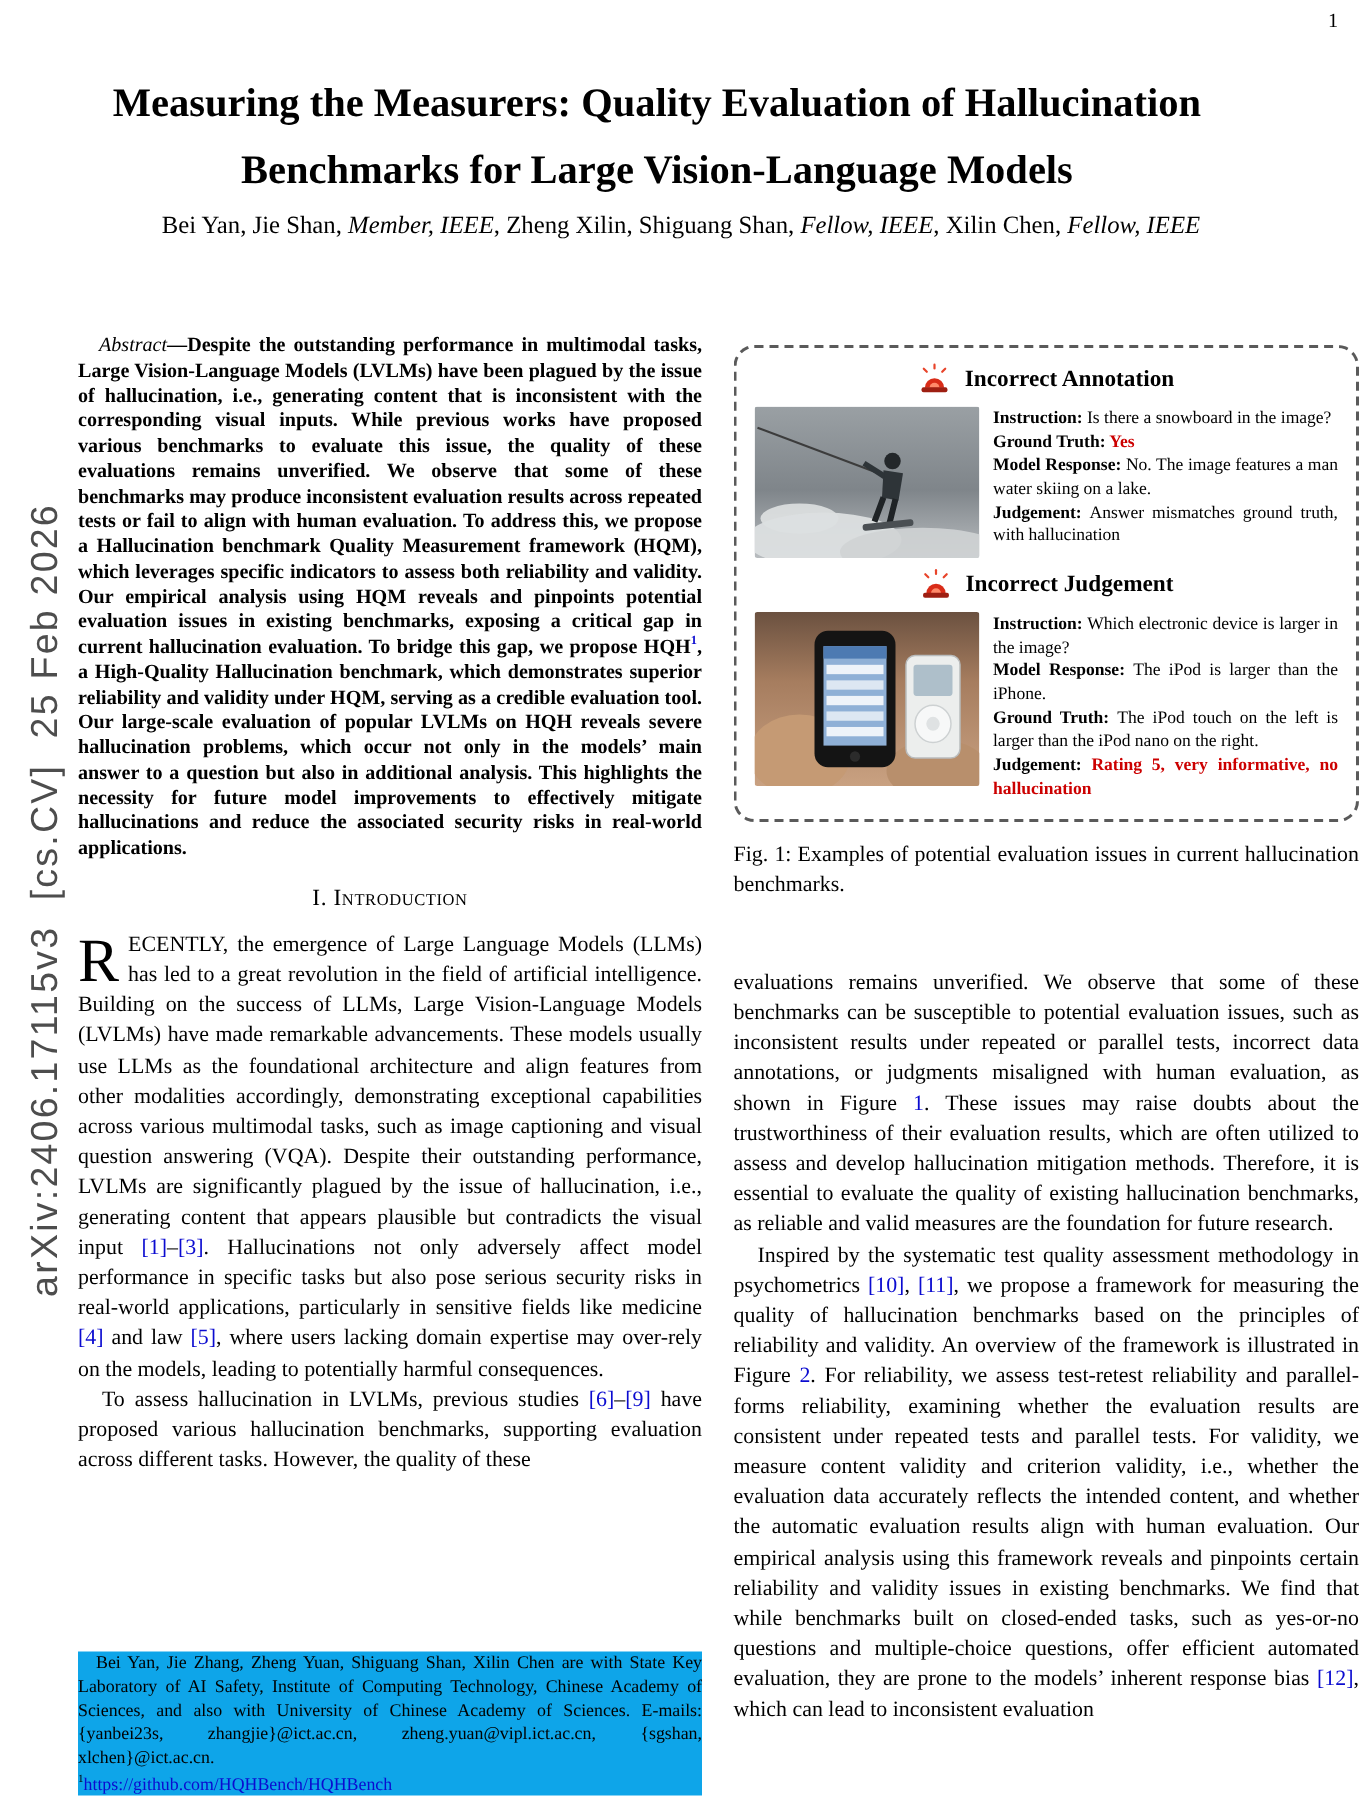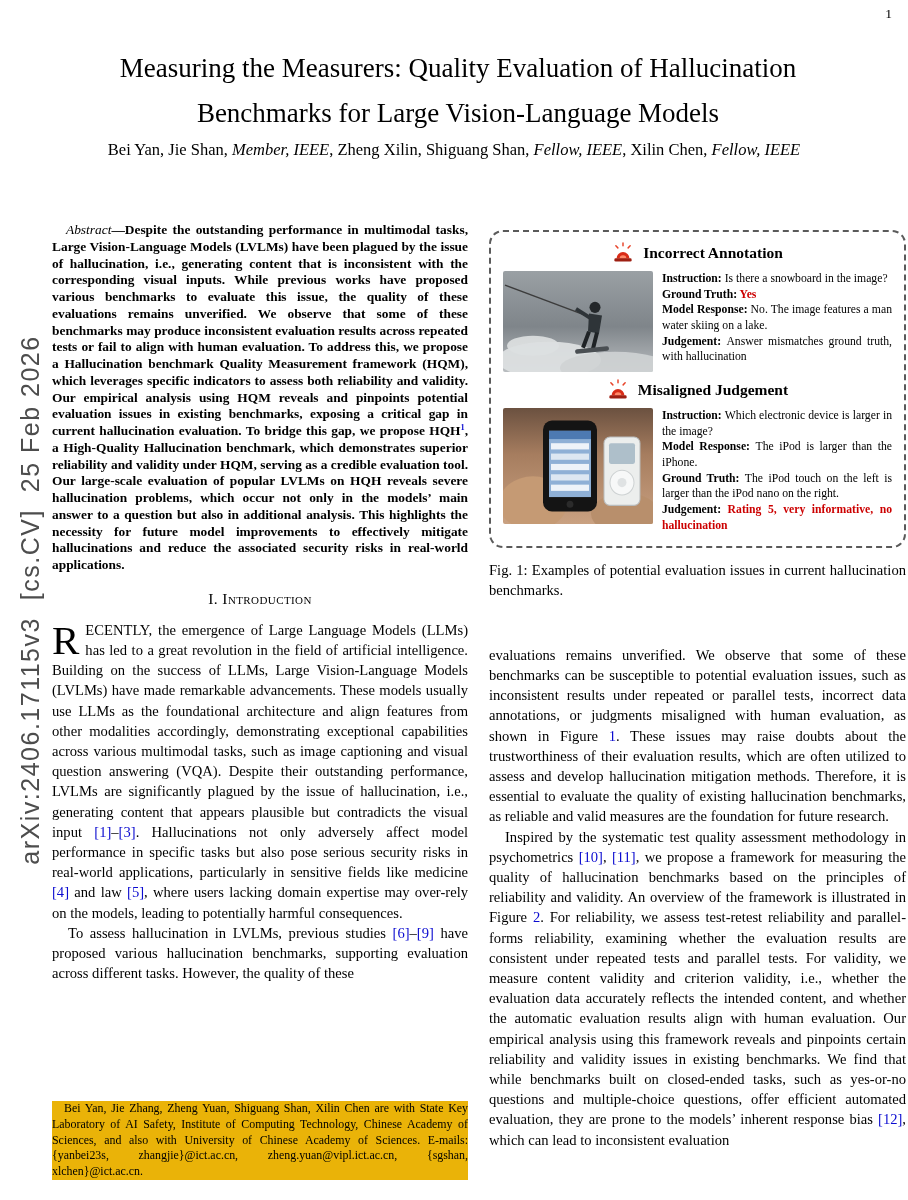--- a/index.html
+++ b/index.html
@@ -1,38 +1,38 @@
 <!DOCTYPE html>
 <html><head>
 <meta charset="utf-8">
 <style>
   html,body{margin:0;padding:0;}
   body{width:908px;height:1200px;background:#ffffff;font-family:"Liberation Serif",serif;color:#000;position:relative;overflow:hidden;}
   .page{position:absolute;inset:0;}
   .page-number{position:absolute;top:6px;right:16px;font-size:13.5px;}
   .arxiv-stamp{position:absolute;width:640px;height:32px;left:-288px;top:584px;transform:rotate(-90deg);text-align:center;
     font-family:"Liberation Sans",sans-serif;font-size:25px;letter-spacing:1.5px;color:#4d4d4d;white-space:pre;}
-  .paper-title{position:absolute;top:46px;left:68px;width:780px;margin:0;text-align:center;font-weight:400;font-size:27px;line-height:1.66;white-space:pre-line;}
+  .paper-title{position:absolute;top:46px;left:48px;width:780px;margin:0;text-align:center;font-weight:700;font-size:27px;line-height:1.66;white-space:pre-line;}
   .paper-authors{position:absolute;top:140px;left:34px;width:840px;text-align:center;font-size:16.5px;}
   .it{font-style:italic;}
   .b{font-weight:bold;}
   .bi{font-weight:normal;font-style:italic;margin-top:40px;}
   .cite{color:#0b0bd0;}
   .redb{color:#cc0000;font-weight:bold;}
   .sup{vertical-align:super;font-size:0.62em;line-height:0;}
   .col{position:absolute;top:222px;}
   .col-left{left:52px;width:416px;height:876px;overflow:hidden;}
   .col-right{left:489px;width:417px;}
   .abstract{margin:0;font-size:13.4px;line-height:1.25;font-weight:bold;text-align:justify;text-indent:14px;}
   .index-terms{margin-top:11px;}
   .section-heading{margin:16px 0 12px;text-align:center;font-size:15.5px;font-weight:400;font-variant:small-caps;letter-spacing:0.4px;}
   .para{margin:0;font-size:14.6px;line-height:1.385;text-align:justify;}
   .para.indent{text-indent:16px;}
   .dropcap{float:left;font-size:41px;line-height:40px;height:40px;padding-right:6px;}
-  .footnote{position:absolute;left:52px;top:1101px;width:416px;background:#eab308;}
+  .footnote{position:absolute;left:52px;top:1101px;width:416px;background:#0ea5e9;}
   .fn-affil{margin:0;font-size:11.9px;line-height:1.33;text-align:justify;text-indent:12px;}
   .fn-link{margin:2px 0 0;font-size:11.9px;}
   .fig-box{margin-top:8px;border:2px dashed #5a5a5a;border-radius:14px;padding:8px 12px 6px;}
   .fig-header{display:flex;align-items:center;justify-content:center;gap:9px;font-weight:bold;font-size:15.5px;margin:2px 0 7px;}
   .siren{display:inline-flex;width:22px;height:22px;}
   .siren svg{width:100%;height:100%;}
   .fig-row{display:flex;gap:9px;margin-bottom:7px;}
   .fig-img{flex:0 0 150px;border-radius:2px;overflow:hidden;}
   .img-ski{height:101px;}
   .img-ipod{height:116px;}
@@ -55,20 +55,21 @@
 
   <div class="col col-left">
     <p class="abstract"><span class="bi">Abstract</span><span>—Despite the outstanding performance in multimodal tasks, Large Vision-Language Models (LVLMs) have been plagued by the issue of hallucination, i.e., generating content that is inconsistent with the corresponding visual inputs. While previous works have proposed various benchmarks to evaluate this issue, the quality of these evaluations remains unverified. We observe that some of these benchmarks may produce inconsistent evaluation results across repeated tests or fail to align with human evaluation. To address this, we propose a Hallucination benchmark Quality Measurement framework (HQM), which leverages specific indicators to assess both reliability and validity. Our empirical analysis using HQM reveals and pinpoints potential evaluation issues in existing benchmarks, exposing a critical gap in current hallucination evaluation. To bridge this gap, we propose HQH</span><span class="sup cite">1</span><span>, a High-Quality Hallucination benchmark, which demonstrates superior reliability and validity under HQM, serving as a credible evaluation tool. Our large-scale evaluation of popular LVLMs on HQH reveals severe hallucination problems, which occur not only in the models’ main answer to a question but also in additional analysis. This highlights the necessity for future model improvements to effectively mitigate hallucinations and reduce the associated security risks in real-world applications.</span></p>
     <h2 class="section-heading">I. Introduction</h2>
     <p class="para"><span class="dropcap">R</span><span><span>ECENTLY, the emergence of Large Language Models (LLMs) has led to a great revolution in the field of artificial intelligence. Building on the success of LLMs, Large Vision-Language Models (LVLMs) have made remarkable advancements. These models usually use LLMs as the foundational architecture and align features from other modalities accordingly, demonstrating exceptional capabilities across various multimodal tasks, such as image captioning and visual question answering (VQA). Despite their outstanding performance, LVLMs are significantly plagued by the issue of hallucination, i.e., generating content that appears plausible but contradicts the visual input </span><span class="cite">[1]</span><span>–</span><span class="cite">[3]</span><span>. Hallucinations not only adversely affect model performance in specific tasks but also pose serious security risks in real-world applications, particularly in sensitive fields like medicine </span><span class="cite">[4]</span><span> and law </span><span class="cite">[5]</span><span>, where users lacking domain expertise may over-rely on the models, leading to potentially harmful consequences.</span></span></p>
     <p class="para indent"><span>To assess hallucination in LVLMs, previous studies </span><span class="cite">[6]</span><span>–</span><span class="cite">[9]</span><span> have proposed various hallucination benchmarks, supporting evaluation across different tasks. However, the quality of these</span></p>
   </div>
 
   <div class="footnote">
     <p class="fn-affil">Bei Yan, Jie Zhang, Zheng Yuan, Shiguang Shan, Xilin Chen are with State Key Laboratory of AI Safety, Institute of Computing Technology, Chinese Academy of Sciences, and also with University of Chinese Academy of Sciences. E-mails: {yanbei23s, zhangjie}@ict.ac.cn, zheng.yuan@vipl.ict.ac.cn, {sgshan, xlchen}@ict.ac.cn.</p>
+    <p class="fn-link"><span class="sup">1</span><span class="cite">https://github.com/HQHBench/HQHBench</span></p>
   </div>
 
   <div class="col col-right">
 
     <div class="fig-box">
 
       <div class="fig-header">
         <span class="siren">
           <svg viewBox="0 0 24 24" aria-hidden="true">
             <g stroke="#e8442a" stroke-width="1.6" stroke-linecap="round">
@@ -120,21 +121,21 @@
             <g stroke="#e8442a" stroke-width="1.6" stroke-linecap="round">
               <line x1="12" y1="1.2" x2="12" y2="4"></line>
               <line x1="4.2" y1="4.2" x2="6.4" y2="6.4"></line>
               <line x1="19.8" y1="4.2" x2="17.6" y2="6.4"></line>
             </g>
             <path d="M5 18 a7 7 0 0 1 14 0 z" fill="#d92c18"></path>
             <path d="M8.4 18 a3.6 3.6 0 0 1 7.2 0 z" fill="#ff8a6a"></path>
             <rect x="2.6" y="17.6" width="18.8" height="3.6" rx="1.4" fill="#9e1f12"></rect>
           </svg>
         </span>
-        <span>Misaligned Judgement</span>
+        <span>Incorrect Judgement</span>
       </div>
 
       <div class="fig-row">
         <div class="fig-img img-ipod">
           <svg viewBox="0 0 150 112" preserveAspectRatio="none" aria-hidden="true">
             <defs>
               <linearGradient id="ipbg" x1="0" y1="0" x2="0" y2="1">
                 <stop offset="0" stop-color="#6b5140"></stop>
                 <stop offset="0.4" stop-color="#a67d5f"></stop>
                 <stop offset="1" stop-color="#c9a181"></stop>

